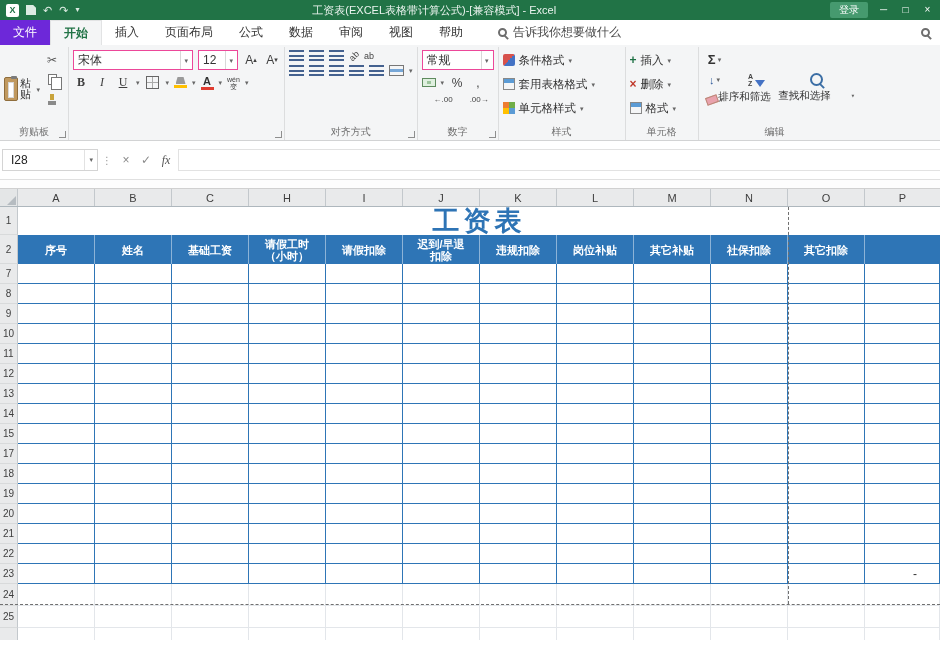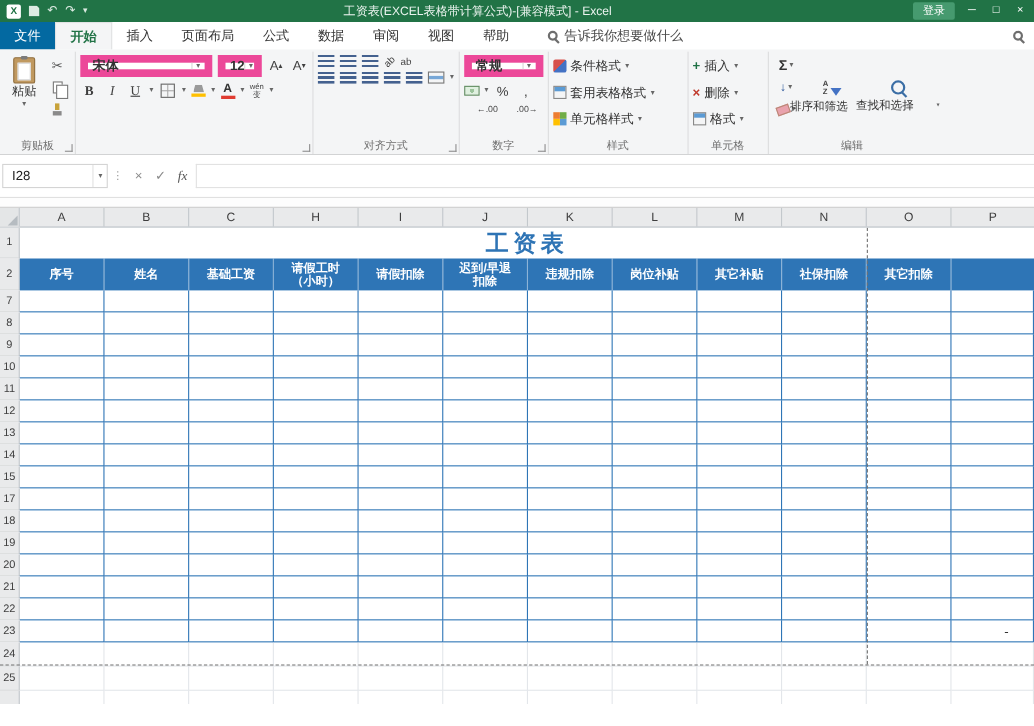--- a/index.html
+++ b/index.html
@@ -14,21 +14,21 @@
   .qicon{color:#DCEBE2;font-size:11px;line-height:1;}
   .qicon.small{font-size:8px;}
   .tbtitle{flex:1;text-align:center;color:#EAF3EE;font-size:11px;white-space:nowrap;overflow:hidden;}
   .tbright{display:flex;align-items:center;gap:9px;margin-left:41px;}
   .signin{background:#469A6F;color:#fff;font-size:10px;padding:1px 9px;border-radius:2px;}
   .wc{color:#fff;font-size:10px;width:13px;text-align:center;line-height:1;}
 
   
   .menubar{height:25px;background:#fff;display:flex;align-items:stretch;font-size:12px;color:#333;flex:none;}
   .tab{display:flex;align-items:center;padding:0 13px;}
-  .tab.file{background:#0369a1;color:#fff;}
+  .tab.file{background:#6d28d9;color:#fff;}
   .tab.active{background:#F4F5F6;color:#217346;font-weight:bold;border:1px solid #E2E3E4;border-bottom:none;}
   .tellme{display:flex;align-items:center;gap:6px;margin-left:22px;color:#4A4A4A;}
   .mb-right{margin-left:auto;display:flex;align-items:center;padding-right:10px;}
 
   
   .mag{width:9px;height:9px;border:2px solid #6E6E6E;border-radius:50%;position:relative;display:inline-block;flex:none;}
   .mag::after{content:"";position:absolute;right:-4px;bottom:-3px;width:6px;height:2px;background:#6E6E6E;transform:rotate(45deg);}
   .mag.big{width:13px;height:13px;border-color:#3B6EA5;}
   .mag.big::after{background:#3B6EA5;}
 
@@ -36,35 +36,35 @@
   .ribbon{height:96px;background:#F4F5F6;display:flex;border-bottom:1px solid #D2D3D4;padding-top:2px;flex:none;}
   .rgroup{position:relative;display:flex;flex-direction:column;align-items:center;padding:3px 4px 14px;border-right:1px solid #DCDDDE;}
   .glabel{position:absolute;bottom:1px;left:0;right:0;text-align:center;font-size:10px;color:#6E6E6E;}
   .launcher{position:absolute;right:2px;bottom:2px;width:7px;height:7px;border-right:1px solid #8E8E8E;border-bottom:1px solid #8E8E8E;}
   .gbody{display:flex;flex:1;}
   .gcolumn{display:flex;flex-direction:column;gap:4px;}
   .rrow{display:flex;align-items:center;gap:5px;}
   .arr{font-size:7px;color:#666;line-height:1;}
   .rbtn{display:inline-flex;align-items:center;justify-content:center;min-width:16px;height:17px;font-size:12px;color:#3F3F3F;}
 
-  .bigbtn{display:flex;flex-direction:column;align-items:center;gap:2px;width:36px;padding-top:2px;}
+  .bigbtn{display:flex;flex-direction:row;align-items:center;gap:2px;width:36px;padding-top:2px;}
   .blabel{font-size:11px;color:#333;line-height:1;}
   .minicol{display:flex;flex-direction:column;gap:5px;padding:2px 2px;}
   .mini{width:20px;height:15px;display:flex;align-items:center;justify-content:center;font-size:12px;color:#555;gap:2px;}
 
   .clipicon{width:20px;height:24px;background:#C09960;border:1px solid #8F6D3C;border-radius:2px;position:relative;}
   .clipicon::before{content:"";position:absolute;left:3px;top:4px;right:3px;bottom:2px;background:#fff;border:1px solid #D8D8D8;}
   .clipicon::after{content:"";position:absolute;left:6px;top:-2px;width:6px;height:3px;background:#7B7B7B;border-radius:1px;}
   .copyicon{position:relative;width:9px;height:11px;border:1px solid #777;background:#fff;}
   .copyicon::after{content:"";position:absolute;left:2px;top:2px;width:9px;height:11px;border:1px solid #777;background:#fff;}
   .painticon{position:relative;width:12px;height:12px;}
   .painticon::before{content:"";position:absolute;left:4px;top:0;width:4px;height:6px;background:#C8A33B;}
   .painticon::after{content:"";position:absolute;left:2px;top:7px;width:8px;height:4px;background:#8A8A8A;}
 
-  .combo{display:flex;align-items:center;border:7px solid #ec4899;background:#fff;height:20px;font-size:12px;color:#333;padding:0 4px;font-weight:bold;}
+  .combo{display:flex;align-items:center;border:1px solid #ec4899;background:#fff;height:20px;font-size:12px;color:#333;padding:0 4px;}
   .combo .arr{margin-left:auto;border-left:1px solid #D8D8D8;padding-left:3px;height:100%;display:flex;align-items:center;}
   .fontname{width:120px;}
   .fontsize{width:40px;}
   .fonta{display:flex;flex-direction:column;align-items:center;font-weight:bold;font-size:11px;line-height:10px;color:#333;}
   .cbar{width:13px;height:3px;margin-top:1px;}
   .bold-b{font-weight:bold;font-family:"Liberation Serif","DejaVu Serif",serif;}
   .ital-i{font-style:italic;font-family:"Liberation Serif","DejaVu Serif",serif;}
   .und-u{text-decoration:underline;font-family:"Liberation Serif","DejaVu Serif",serif;}
   .bordericon{width:13px;height:13px;border:1px solid #666;background:linear-gradient(#AAA,#AAA) center/100% 1px no-repeat,linear-gradient(#AAA,#AAA) center/1px 100% no-repeat;}
   .bucket{width:10px;height:7px;background:#9A9A9A;clip-path:polygon(20% 0,80% 0,100% 100%,0 100%);}
@@ -109,21 +109,21 @@
   .colheaders{height:19px;display:flex;background:#E9EAEB;border-top:1px solid #D0D0D0;border-bottom:1px solid #AEB7BD;flex:none;}
   .corner{width:18px;border-right:1px solid #C3C8CC;position:relative;background:#E4E6E7;flex:none;}
   .tri{position:absolute;right:1px;bottom:1px;width:0;height:0;border-left:9px solid transparent;border-bottom:9px solid #B6BCC1;}
   .colhdr{width:77px;display:flex;align-items:center;justify-content:center;font-size:11px;color:#3E3E3E;border-right:1px solid #C3C8CC;flex:none;}
   .colhdr.last{flex:1;border-right:none;}
 
   .gridbody{position:relative;height:453px;background:#fff;overflow:hidden;flex:none;}
   .grow{display:flex;}
   .rh{width:18px;background:#E9EAEB;border-right:1px solid #C3C8CC;border-bottom:1px solid #D8DADB;font-size:10px;color:#3E3E3E;display:flex;align-items:center;justify-content:center;flex:none;}
   .title-row{height:28px;}
-  .title-cell{flex:1;display:flex;align-items:center;justify-content:center;font-size:21px;font-weight:bold;color:#2E74B5;letter-spacing:4px;}
+  .title-cell{flex:1;display:flex;align-items:center;justify-content:center;font-size:27px;font-weight:bold;color:#2E74B5;letter-spacing:4px;}
   .header-row{height:29px;}
   .hcell{width:77px;background:#2E75B6;color:#fff;font-size:11px;font-weight:bold;display:flex;align-items:center;justify-content:center;text-align:center;line-height:12px;border-right:1px solid rgba(255,255,255,.45);padding:1px 2px;white-space:pre-line;flex:none;}
   .hcell.last{flex:1;border-right:none;}
   .data-row{height:20px;}
   .dcell{width:77px;border-right:1px solid #2E75B6;border-bottom:1px solid #2E75B6;flex:none;}
   .dcell.last{flex:1;}
   .dcell.dash{display:flex;align-items:center;justify-content:flex-end;padding-right:22px;font-size:12px;color:#333;}
   .plain-row{height:22px;text-align:center;}
   .pcell{width:77px;border-right:1px solid #E3E6EA;border-bottom:1px solid #E3E6EA;flex:none;}
   .pcell.last{flex:1;}

